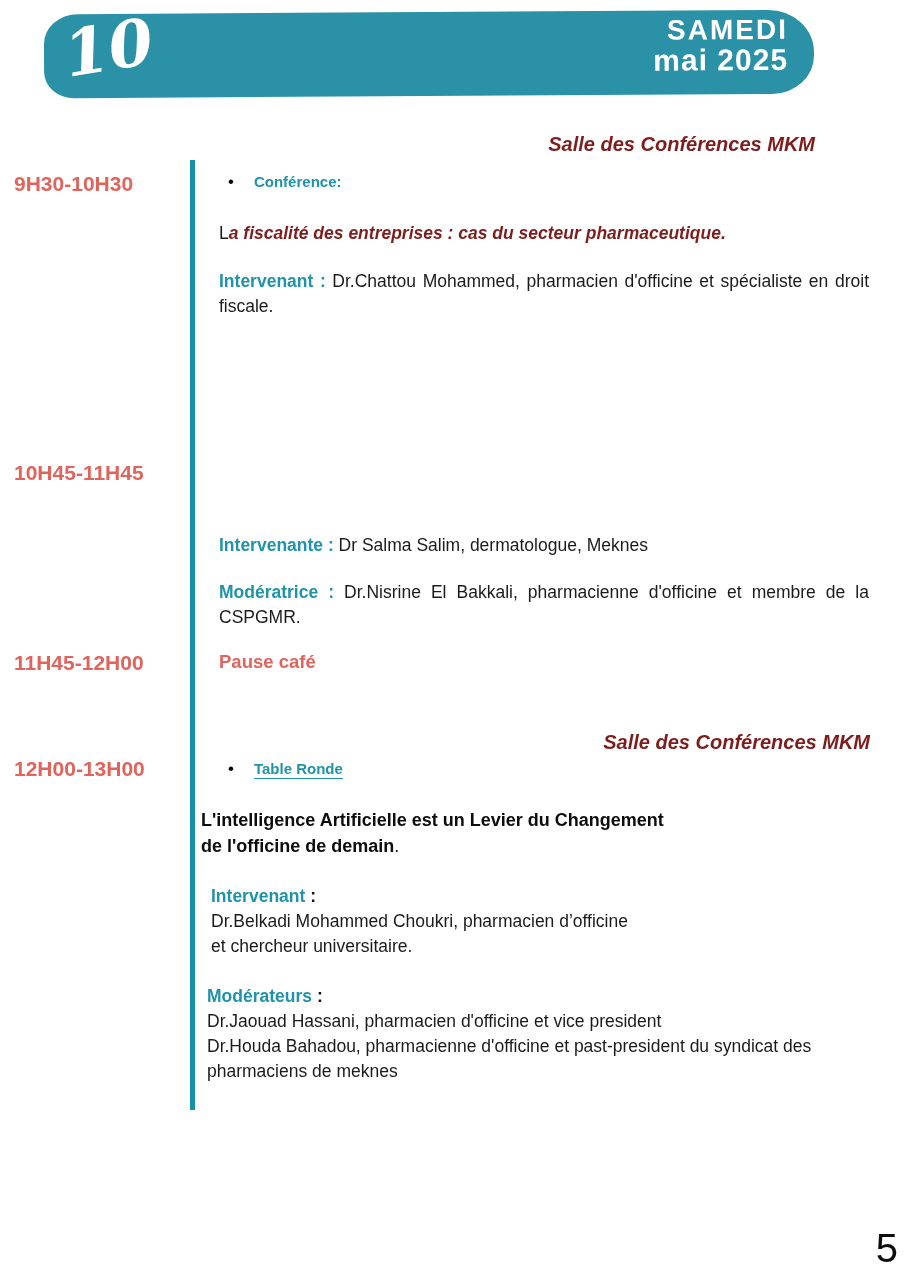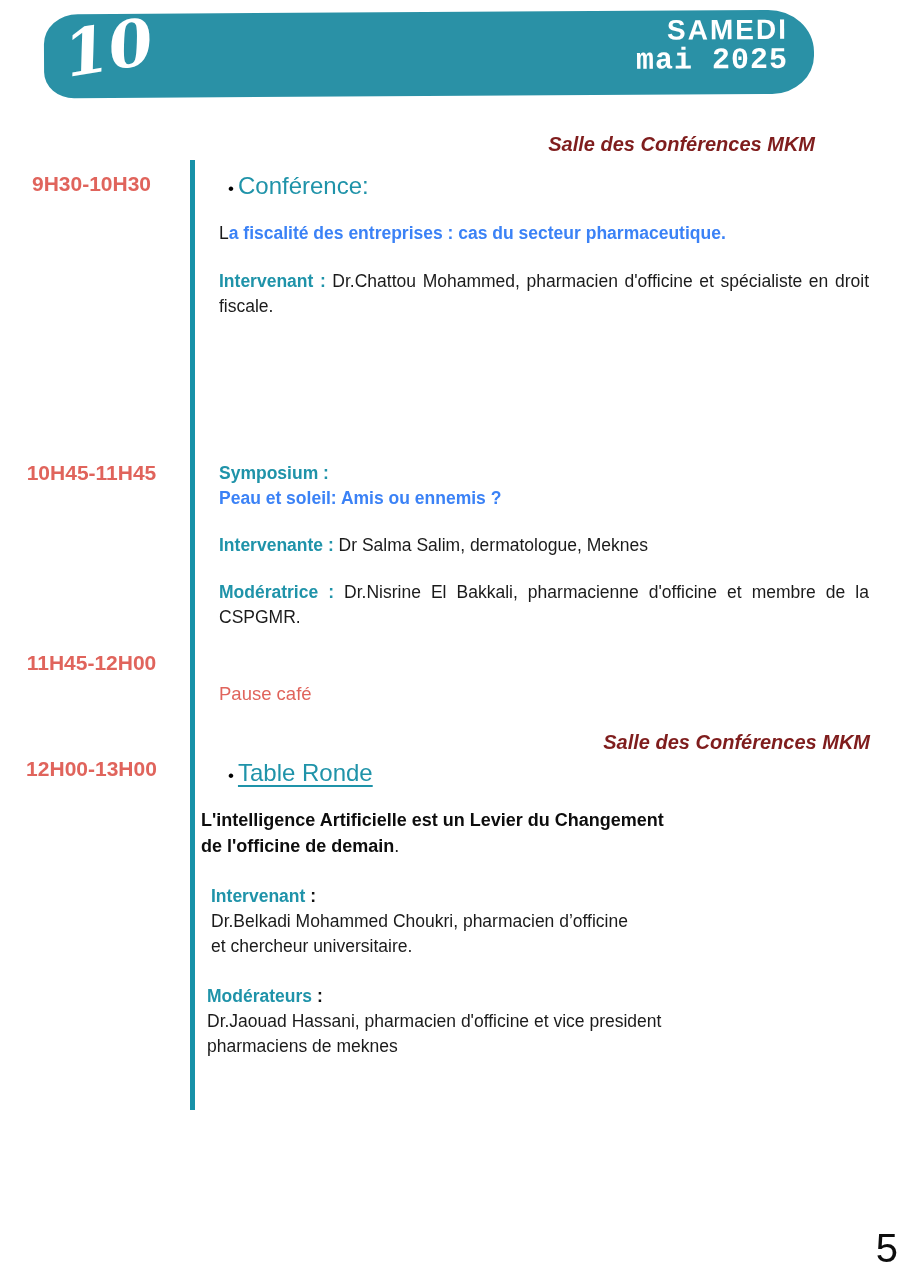--- a/index.html
+++ b/index.html
@@ -23,65 +23,65 @@
   .banner-day{
     position:absolute;left:20px;top:-4px;color:#fff;
     font-family:"DejaVu Serif",serif;font-style:italic;font-size:64px;
     transform:rotate(-9deg);font-weight:bold;
   }
   .banner-date{
     position:absolute;right:26px;top:6px;text-align:right;color:#fff;
     font-weight:bold;line-height:1.02;
   }
   .banner-weekday{font-size:28px;letter-spacing:2px;}
-  .banner-month{font-size:30px;letter-spacing:1px;font-family:Liberation Mono, monospace;}
+  .banner-month{font-size:30px;letter-spacing:1px;}
   
   .room{
     position:absolute;left:0;font-weight:bold;font-style:italic;
     font-size:20px;color:#7f1d1d;text-align:right;
   }
   .room1{top:133px;width:815px;}
   .room2{top:731px;width:870px;}
   
   .timeline{position:absolute;left:190px;top:160px;width:5px;height:950px;background:#1791A8;}
   
   .time{
-    position:absolute;left:4px;width:175px;text-align:center;
+    position:absolute;left:14px;width:175px;text-align:left;
     color:var(--coral);font-weight:bold;font-size:21px;
   }
   .t0{top:172px}.t1{top:461px}.t2{top:651px}.t3{top:757px}
   
   .bullet-row{position:absolute;left:228px;display:flex;align-items:baseline;}
   .br0{top:172px}.br3{top:759px}
   .bullet{color:#000;font-size:17px;}
   .bullet-label{
-    color:var(--teal-text);font-weight:normal;font-size:24px;margin-left:4px;
+    color:var(--teal-text);font-weight:bold;font-size:15px;margin-left:20px;
   }
   .tr-label{
     text-decoration:underline;text-underline-offset:4px;
     text-decoration-color:var(--teal-text);
   }
   
   .para{
     position:absolute;left:219px;width:650px;
     font-size:17.5px;line-height:25px;color:var(--ink);
   }
   .just{text-align:justify;}
   .lbl{color:var(--teal-text);font-weight:bold;}
   .colon{color:#111;font-weight:bold;}
-  .bold{font-weight:bold;color:#3b82f6;}
+  .bold{font-weight:bold;color:#7f1d1d;font-style:italic;}
   .title1{top:221px;}
   .p-int1{top:269px;}
   .p-mod1{top:341px;}
   .sym-block{top:461px;line-height:24.5px;}
   .p-int2{top:533px;}
   .p-mod2{top:580px;}
   .pause{
     position:absolute;left:219px;top:651px;color:var(--coral);
-    font-weight:normal;font-size:18.5px;margin-top:32px;
+    font-weight:bold;font-size:18.5px;
   }
   .tr-title{
     position:absolute;left:201px;top:808px;width:480px;
     font-weight:bold;font-size:18px;line-height:25.5px;color:#0d0d0d;
   }
   .tail{font-weight:normal;color:var(--ink);}
   .p-int4{left:211px;top:884px;width:660px;line-height:25px;}
   .p-mod4{left:207px;top:984px;width:670px;line-height:25px;}
   
   .pageno{
@@ -110,24 +110,20 @@
   <div class="time t2">11H45-12H00</div>
   <div class="time t3">12H00-13H00</div>
 
   <div class="bullet-row br0">
     <span class="bullet">•</span>
     <span class="bullet-label">Conférence:</span>
   </div>
   <div class="para title1"><span>L</span><span class="bold">a fiscalité des entreprises : cas du secteur pharmaceutique.</span></div>
   <div class="para just p-int1"><span class="lbl">Intervenant :</span><span> Dr.Chattou Mohammed, pharmacien d'officine et spécialiste en droit fiscale.</span></div>
 
-  <div class="para sym-block">
-    <div class="lbl">Symposium :</div>
-    <div class="bold">Peau et soleil: Amis ou ennemis ?</div>
-  </div>
   <div class="para just p-mod2"><span class="lbl">Modératrice :</span><span> Dr.Nisrine El Bakkali, pharmacienne d'officine et membre de la CSPGMR.</span></div>
   <div class="para p-int2"><span class="lbl">Intervenante :</span><span> Dr Salma Salim, dermatologue, Meknes</span></div>
 
   <div class="pause">Pause café</div>
 
   <div class="room room2">Salle des Conférences MKM</div>
 
   <div class="bullet-row br3">
     <span class="bullet">•</span>
     <span class="bullet-label tr-label"> Table Ronde</span>
@@ -137,18 +133,19 @@
     <div><span>de l'officine de demain</span><span class="tail">.</span></div>
   </div>
   <div class="para p-int4">
     <div><span class="lbl">Intervenant</span><span class="colon"> :</span></div>
     <div>Dr.Belkadi Mohammed Choukri, pharmacien d’officine</div>
     <div>et chercheur universitaire.</div>
   </div>
   <div class="para p-mod4">
     <div><span class="lbl">Modérateurs</span><span class="colon"> :</span></div>
     <div>Dr.Jaouad Hassani, pharmacien d'officine et vice president</div>
+    <div>Dr.Houda Bahadou, pharmacienne d'officine et past-president du syndicat des</div>
     <div>pharmaciens de meknes</div>
   </div>
 
   <div class="pageno">5</div>
 
 </div>
 
 </body></html>

